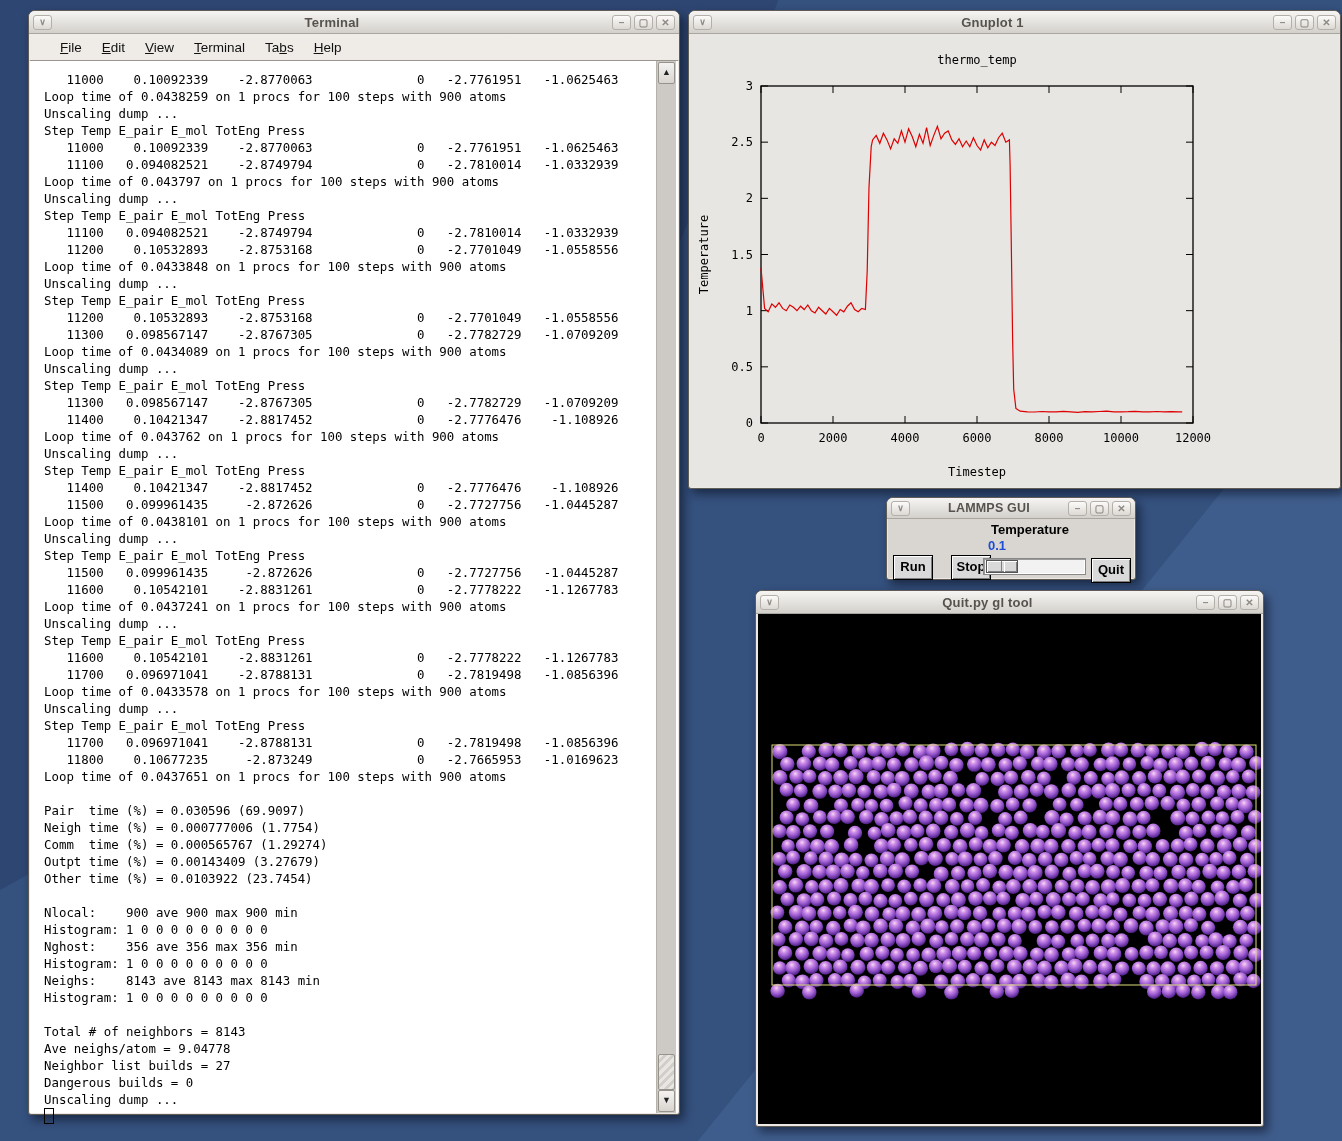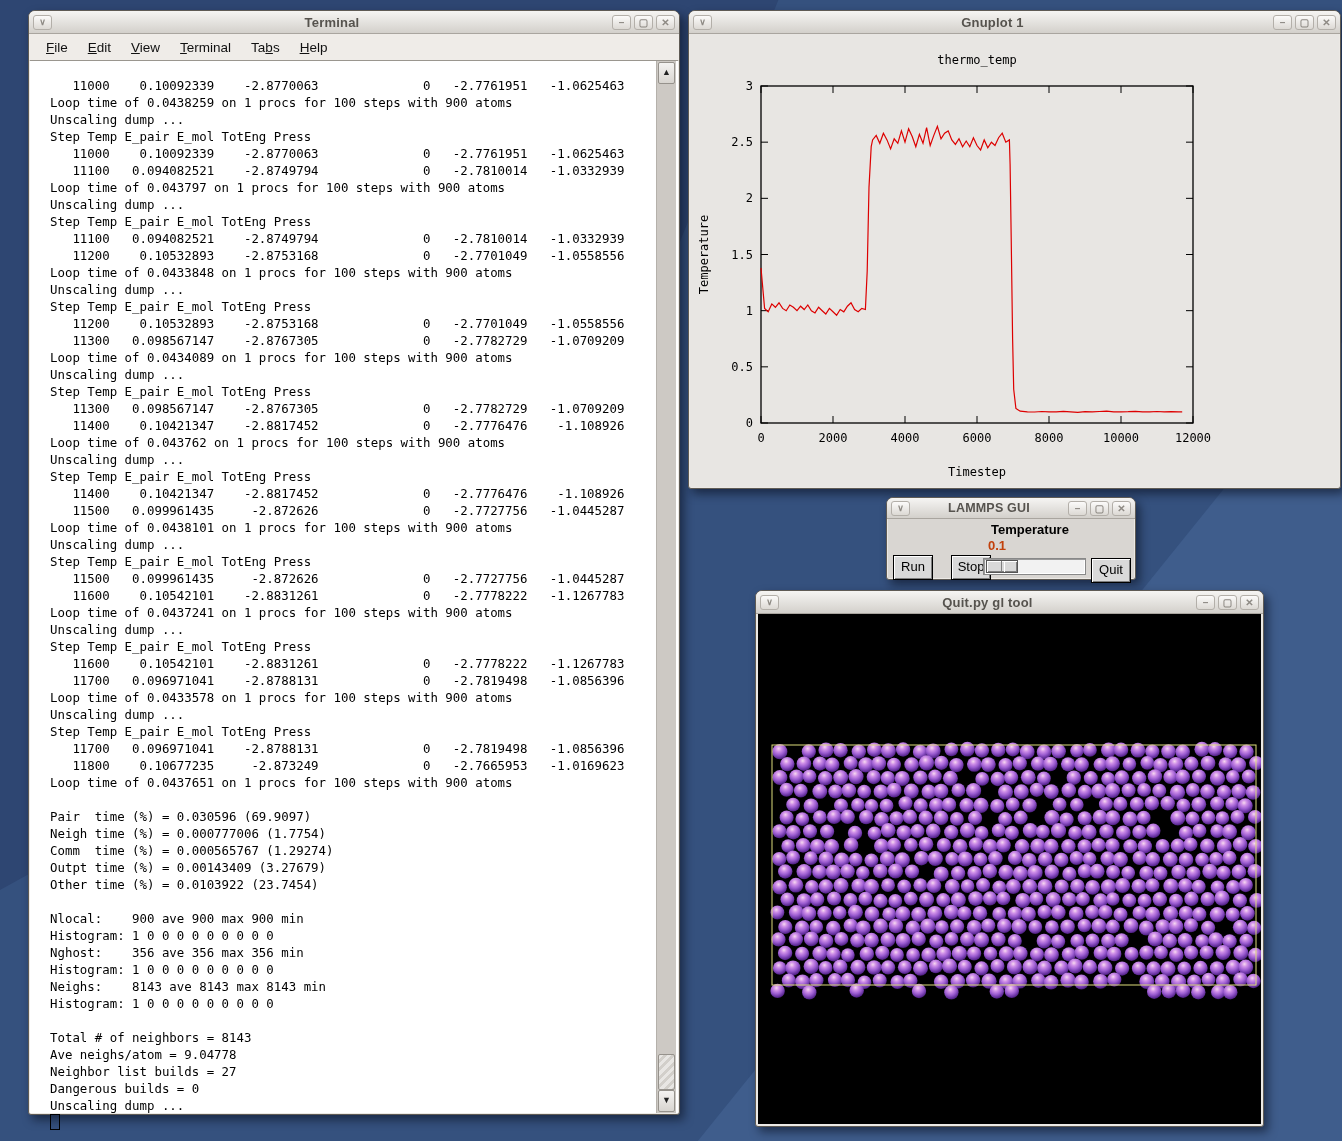--- a/index.html
+++ b/index.html
@@ -22,26 +22,26 @@
   .titlebar .title{flex:1;text-align:center;letter-spacing:.2px;}
   .wbtn{width:19px;height:15px;border:1px solid #b3afa9;border-radius:3px;
         background:linear-gradient(#fcfbfa,#dcd9d4);color:#8e8a84;
         font-size:10px;font-weight:bold;line-height:13px;text-align:center;
         box-sizing:border-box;flex:0 0 auto;}
   .menu-chevron{font-size:9px;line-height:13px;}
 
   
   #terminal-window{left:28px;top:10px;width:650px;height:1103px;}
   .menubar{height:26px;background:#efecе8;background:#efece8;border-bottom:1px solid #d8d4cf;
-           display:flex;align-items:center;padding-left:8px;gap:2px;
+           display:flex;align-items:center;padding-left:22px;gap:2px;
            font-size:13.5px;color:#111;}
   .menu-item{padding:3px 9px;}
   .term-body{position:absolute;left:1px;right:1px;top:49px;bottom:1px;
              background:#fff;border-top:1px solid #9a968f;}
-  #terminal-output{margin:14px;padding:2px 24px 0 6px;
+  #terminal-output{margin:8px;padding:2px 24px 0 6px;
       font-family:"DejaVu Sans Mono","Liberation Mono",monospace;
       font-size:12.4px;line-height:17px;color:#000;white-space:pre;}
   #terminal-cursor{display:inline-block;width:8px;height:14px;border:1px solid #000;
       vertical-align:-2px;}
   
   .scrollbar{position:absolute;top:0;bottom:0;right:2px;width:19px;
              background:#cdc9c4;border-left:1px solid #b5b1ab;}
   .sb-btn{position:absolute;left:1px;right:1px;height:20px;background:linear-gradient(#f4f3f1,#d8d5d0);
           border:1px solid #96928c;border-radius:2px;text-align:center;
           font-size:9px;line-height:18px;color:#222;}
@@ -53,27 +53,27 @@
   
   #gnuplot-window{left:688px;top:10px;width:651px;height:477px;}
   .gnuplot-canvas{position:absolute;left:1px;right:1px;top:23px;bottom:1px;background:#e8e6e3;}
 
   
   #lammps-window{left:886px;top:497px;width:248px;height:81px;}
   #lammps-window .titlebar{height:20px;font-size:12.5px;}
   .lammps-body{position:absolute;left:1px;right:1px;top:21px;bottom:1px;background:#d9d6d2;}
   .tkbtn{position:absolute;width:38px;height:23px;background:#d9d9d9;
          border:1px solid #000;box-shadow:inset 1px 1px 0 #fff,inset -1px -1px 0 #7e7e7e;
-         font-weight:normal;font-size:13px;text-align:center;line-height:21px;color:#000;}
+         font-weight:bold;font-size:13px;text-align:center;line-height:21px;color:#000;}
   #run-button{left:5px;top:36px;}
   #stop-button{left:63px;top:36px;}
   #quit-button{left:203px;top:39px;}
   .temp-label{position:absolute;left:92px;top:3px;width:100px;text-align:center;
               font-weight:bold;font-size:13px;color:#000;}
-  .temp-value{position:absolute;left:100px;top:19px;font-weight:bold;font-size:13px;color:#c2410c;}
+  .temp-value{position:absolute;left:100px;top:19px;font-weight:bold;font-size:13px;color:#1d4ed8;}
   .scale-trough{position:absolute;left:95px;top:39px;width:101px;height:15px;background:#f2f2f2;
       border:1px solid #888;box-shadow:inset 1px 1px 0 #9a9a9a,inset -1px -1px 0 #fff;}
   .scale-handle{position:absolute;left:2px;top:1px;width:30px;height:11px;background:#d9d9d9;
       border:1px solid #555;box-shadow:inset 1px 1px 0 #fff,inset -1px -1px 0 #808080;}
   .handle-groove{position:absolute;left:14px;top:0;bottom:0;width:2px;
       border-left:1px solid #808080;border-right:1px solid #fff;}
 
   
   #pizza-window{left:755px;top:590px;width:507px;height:535px;}
   .pizza-canvas{position:absolute;left:2px;right:2px;top:23px;bottom:2px;background:#000;}

